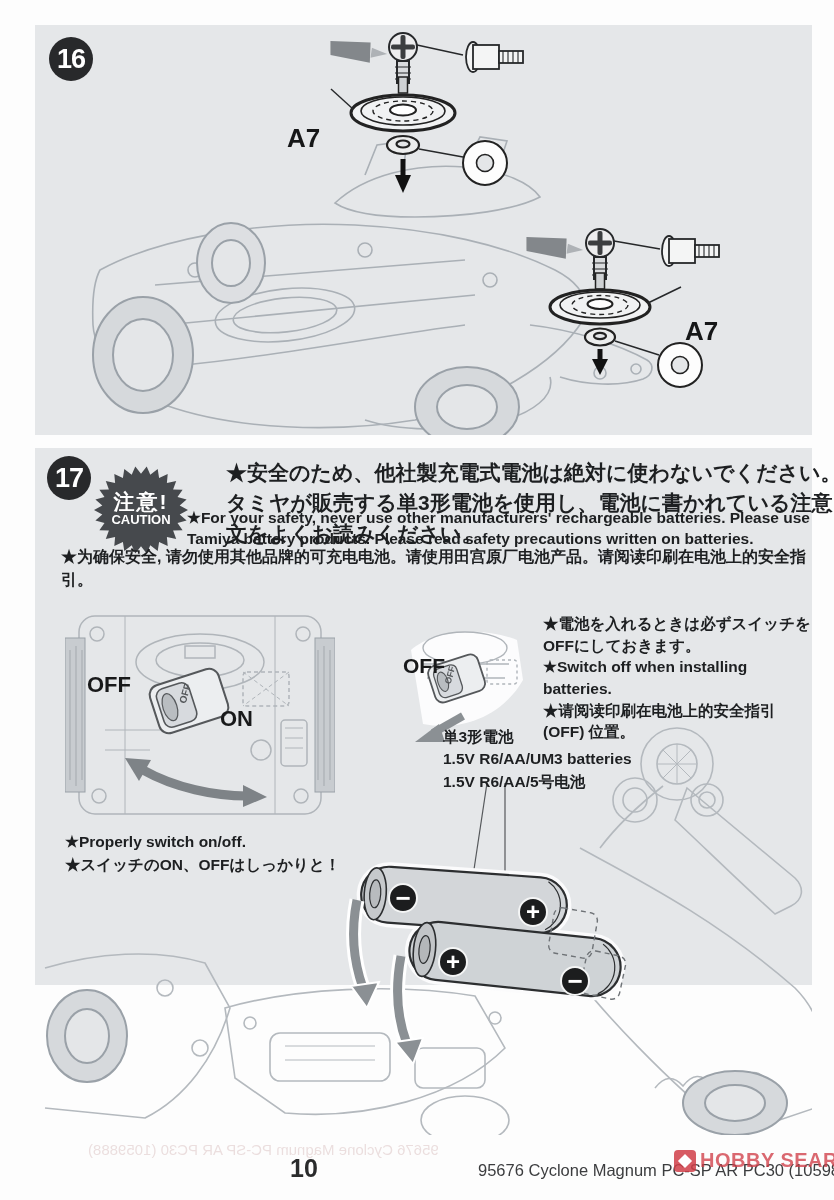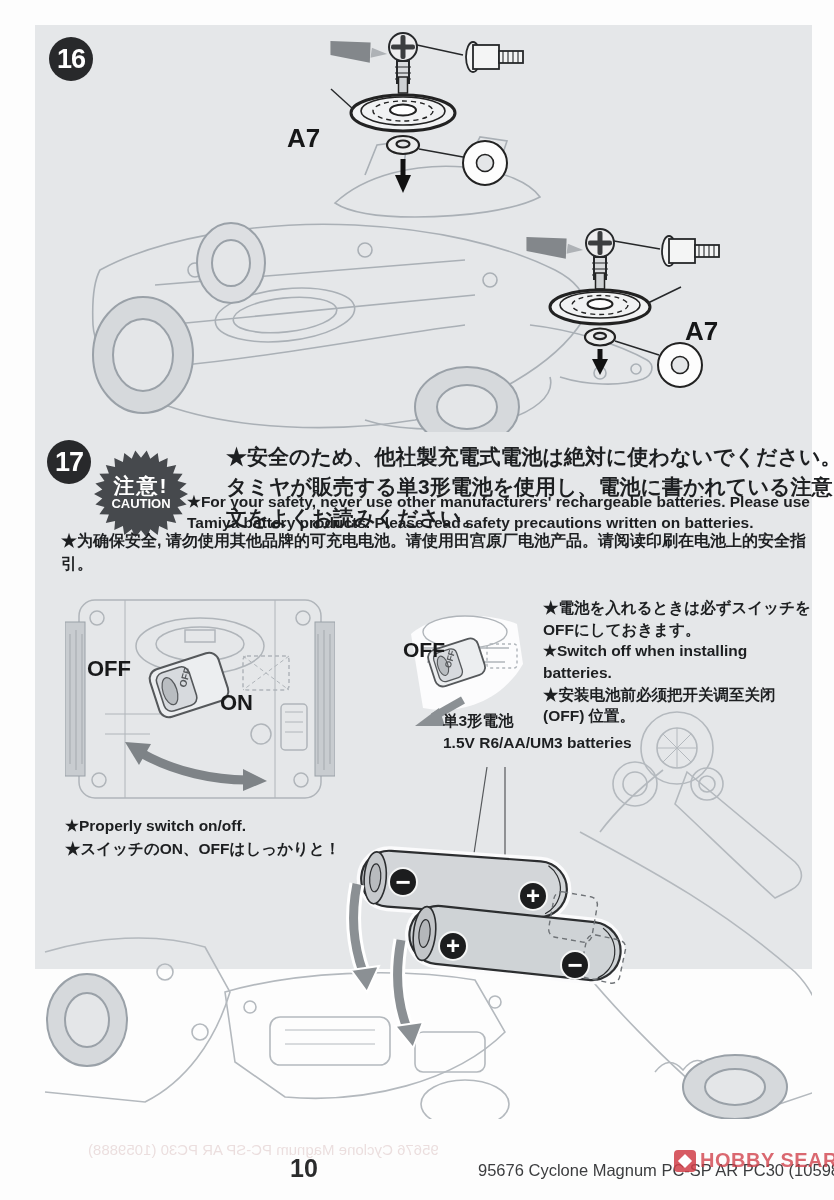--- a/index.html
+++ b/index.html
@@ -4,21 +4,21 @@
 <style>
   * { margin:0; padding:0; box-sizing:border-box; }
   html,body { width:834px; height:1200px; }
   body {
     position:relative; width:834px; height:1200px;
     background:#fdfdfd; overflow:hidden;
     font-family:"Liberation Sans", sans-serif; color:#1d1f21;
   }
   .panel { position:absolute; left:35px; width:777px; background:#e5e7e9; }
   #panel16 { top:25px; height:410px; }
-  #panel17 { top:432px; height:537px; }
+  #panel17 { top:448px; height:537px; }
   .abs { position:absolute; }
   .step-circle {
     width:44px; height:44px; border-radius:50%; background:#28292b;
     color:#fff; font-weight:bold; font-size:27px;
     display:flex; align-items:center; justify-content:center;
     letter-spacing:-1px;
   }
   .part-label { font-weight:bold; font-size:26px; color:#161718;margin-top:48px; }
   .caution-jp  { left:152px; top:10px;  width:620px; font-size:21px; line-height:1.45; font-weight:bold;margin-left:39px; }
   .caution-en  { left:152px; top:60px;  width:626px; font-size:15.5px; line-height:1.33; font-weight:bold; }
@@ -315,26 +315,27 @@
       <path d="M60,96 L30,113" stroke="#8b9094" stroke-width="8"></path>
       <polygon points="12,122 36,104 42,122" fill="#8b9094"></polygon>
     </g>
   </svg>
   <div class="abs off-on-label" style="left:368px;top:206px;font-size:21px">OFF</div>
   <div class="knob-off" style="left:406px;top:222px;font-size:9px;transform:rotate(-75deg)">OFF</div>
 
   <div class="abs note-block" style="left:508px;top:165px;width:268px;line-height:1.4">
     <div>★電池を入れるときは必ずスイッチをOFFにしておきます。</div>
     <div>★Switch off when installing batteries.</div>
-    <div>★安装电池前必须把开关调至关闭 (OFF) 位置。</div>
+    <div>★请阅读印刷在电池上的安全指引 (OFF) 位置。</div>
   </div>
 
   <div class="abs note-block" style="left:408px;top:278px;line-height:1.45">
     <div>単3形電池</div>
     <div>1.5V R6/AA/UM3 batteries</div>
+    <div>1.5V R6/AA/5号电池</div>
   </div>
 
   <div class="terminal minus" style="left:353px;top:435px">−</div>
   <div class="terminal plus" style="left:483px;top:449px">+</div>
   <div class="terminal plus" style="left:403px;top:499px">+</div>
   <div class="terminal minus" style="left:525px;top:518px">−</div>
 </div>
 
 <div class="abs" id="showthrough">95676 Cyclone Magnum PC-SP AR PC30 (1059888)</div>
 <div class="abs" id="footer-page">10</div>

